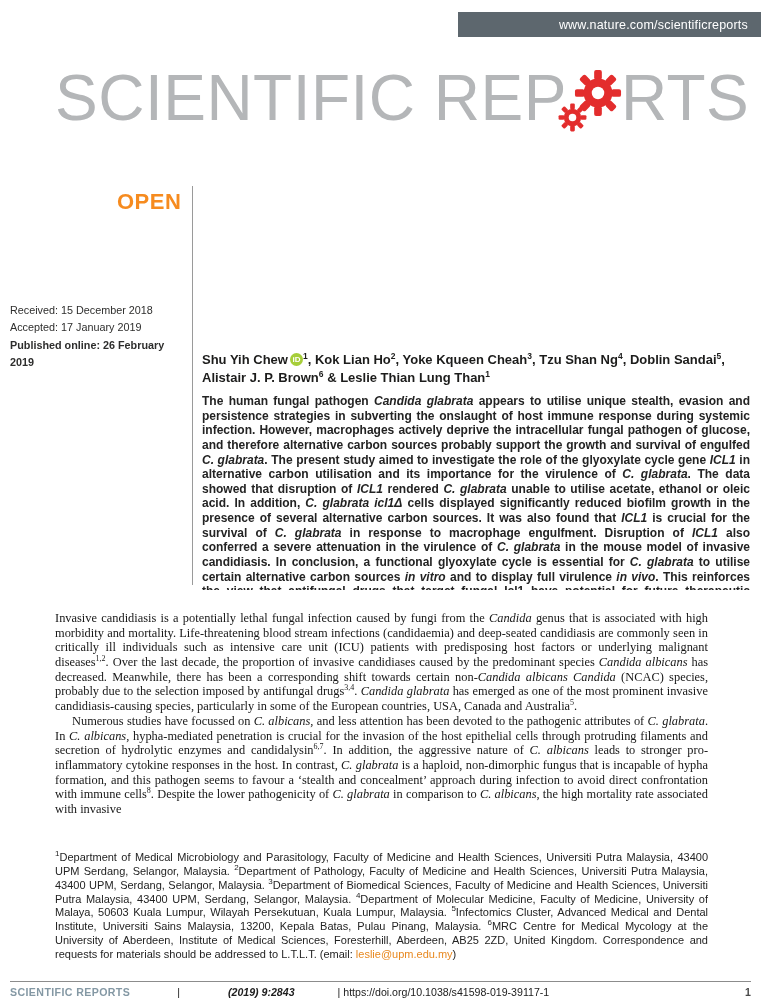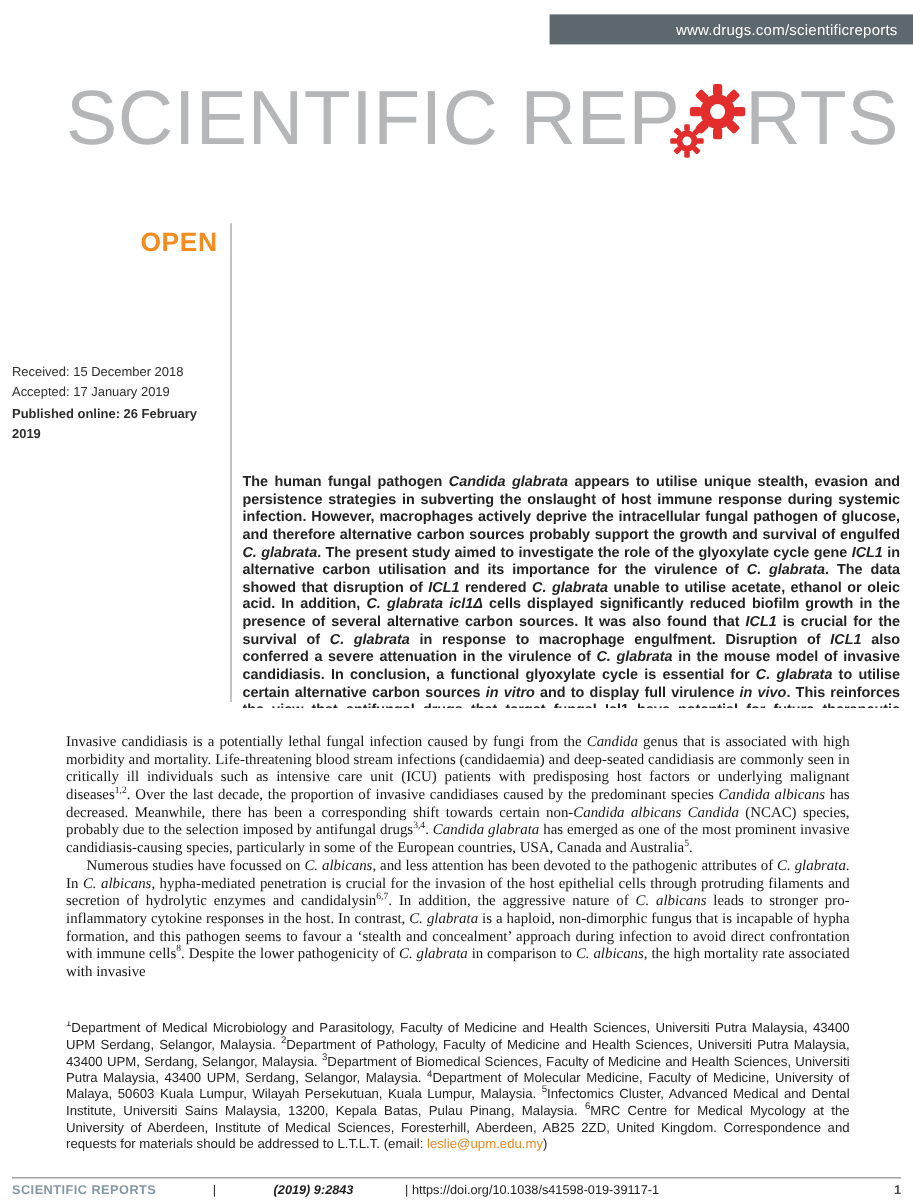--- a/index.html
+++ b/index.html
@@ -87,21 +87,21 @@
   .footer .brand-sep { margin:0 5px 0 4px; color:#202020; }
   .footer .cite-bold { font-weight:700; font-style:italic; }
   .footer .page-num { margin-left:auto; font-weight:700; color:#4a4a4a; }
 </style>
 </head>
 <body>
 
 <div class="page">
 
   <div class="topbar">
-    <span>www.drugs.com/scientificreports</span>
+    <span>www.nature.com/scientificreports</span>
   </div>
 
   <div class="logo">
     <span>SCIENTIFIC REP</span><span class="logo-o">
       <svg class="gear-big" viewBox="0 0 100 100">
         <g fill="#e32d2d">
           <rect x="42" y="2" width="16" height="20" rx="4"></rect>
           <rect x="42" y="2" width="16" height="20" rx="4" transform="rotate(45 50 50)"></rect>
           <rect x="42" y="2" width="16" height="20" rx="4" transform="rotate(90 50 50)"></rect>
           <rect x="42" y="2" width="16" height="20" rx="4" transform="rotate(135 50 50)"></rect>
@@ -134,20 +134,21 @@
 
   <div class="vrule"></div>
 
   <div class="dates">
     <div>Received: 15 December 2018</div>
     <div>Accepted: 17 January 2019</div>
     <div class="pub">Published online: 26 February 2019</div>
   </div>
 
 
+  <div class="authors">Shu Yih Chew<span class="orcid">iD</span><sup>1</sup>, Kok Lian Ho<sup>2</sup>, Yoke Kqueen Cheah<sup>3</sup>, Tzu Shan Ng<sup>4</sup>, Doblin Sandai<sup>5</sup>,<br>Alistair J. P. Brown<sup>6</sup> &amp; Leslie Thian Lung Than<sup>1</sup></div>
 
   <div class="abstract">The human fungal pathogen <i>Candida glabrata</i> appears to utilise unique stealth, evasion and persistence strategies in subverting the onslaught of host immune response during systemic infection. However, macrophages actively deprive the intracellular fungal pathogen of glucose, and therefore alternative carbon sources probably support the growth and survival of engulfed <i>C. glabrata</i>. The present study aimed to investigate the role of the glyoxylate cycle gene <i>ICL1</i> in alternative carbon utilisation and its importance for the virulence of <i>C. glabrata</i>. The data showed that disruption of <i>ICL1</i> rendered <i>C. glabrata</i> unable to utilise acetate, ethanol or oleic acid. In addition, <i>C. glabrata icl1Δ</i> cells displayed significantly reduced biofilm growth in the presence of several alternative carbon sources. It was also found that <i>ICL1</i> is crucial for the survival of <i>C. glabrata</i> in response to macrophage engulfment. Disruption of <i>ICL1</i> also conferred a severe attenuation in the virulence of <i>C. glabrata</i> in the mouse model of invasive candidiasis. In conclusion, a functional glyoxylate cycle is essential for <i>C. glabrata</i> to utilise certain alternative carbon sources <i>in vitro</i> and to display full virulence <i>in vivo</i>. This reinforces the view that antifungal drugs that target fungal Icl1 have potential for future therapeutic intervention.</div>
 
   <div class="bodytext">
     <p>Invasive candidiasis is a potentially lethal fungal infection caused by fungi from the <i>Candida</i> genus that is associated with high morbidity and mortality. Life-threatening blood stream infections (candidaemia) and deep-seated candidiasis are commonly seen in critically ill individuals such as intensive care unit (ICU) patients with predisposing host factors or underlying malignant diseases<sup>1,2</sup>. Over the last decade, the proportion of invasive candidiases caused by the predominant species <i>Candida albicans</i> has decreased. Meanwhile, there has been a corresponding shift towards certain non-<i>Candida albicans Candida</i> (NCAC) species, probably due to the selection imposed by antifungal drugs<sup>3,4</sup>. <i>Candida glabrata</i> has emerged as one of the most prominent invasive candidiasis-causing species, particularly in some of the European countries, USA, Canada and Australia<sup>5</sup>.</p>
     <p>Numerous studies have focussed on <i>C. albicans</i>, and less attention has been devoted to the pathogenic attributes of <i>C. glabrata</i>. In <i>C. albicans</i>, hypha-mediated penetration is crucial for the invasion of the host epithelial cells through protruding filaments and secretion of hydrolytic enzymes and candidalysin<sup>6,7</sup>. In addition, the aggressive nature of <i>C. albicans</i> leads to stronger pro-inflammatory cytokine responses in the host. In contrast, <i>C. glabrata</i> is a haploid, non-dimorphic fungus that is incapable of hypha formation, and this pathogen seems to favour a ‘stealth and concealment’ approach during infection to avoid direct confrontation with immune cells<sup>8</sup>. Despite the lower pathogenicity of <i>C. glabrata</i> in comparison to <i>C. albicans</i>, the high mortality rate associated with invasive</p>
   </div>
 
   <div class="affil"><sup>1</sup>Department of Medical Microbiology and Parasitology, Faculty of Medicine and Health Sciences, Universiti Putra Malaysia, 43400 UPM Serdang, Selangor, Malaysia. <sup>2</sup>Department of Pathology, Faculty of Medicine and Health Sciences, Universiti Putra Malaysia, 43400 UPM, Serdang, Selangor, Malaysia. <sup>3</sup>Department of Biomedical Sciences, Faculty of Medicine and Health Sciences, Universiti Putra Malaysia, 43400 UPM, Serdang, Selangor, Malaysia. <sup>4</sup>Department of Molecular Medicine, Faculty of Medicine, University of Malaya, 50603 Kuala Lumpur, Wilayah Persekutuan, Kuala Lumpur, Malaysia. <sup>5</sup>Infectomics Cluster, Advanced Medical and Dental Institute, Universiti Sains Malaysia, 13200, Kepala Batas, Pulau Pinang, Malaysia. <sup>6</sup>MRC Centre for Medical Mycology at the University of Aberdeen, Institute of Medical Sciences, Foresterhill, Aberdeen, AB25 2ZD, United Kingdom. Correspondence and requests for materials should be addressed to L.T.L.T. (email: <a class="email">leslie@upm.edu.my</a>)</div>
 

